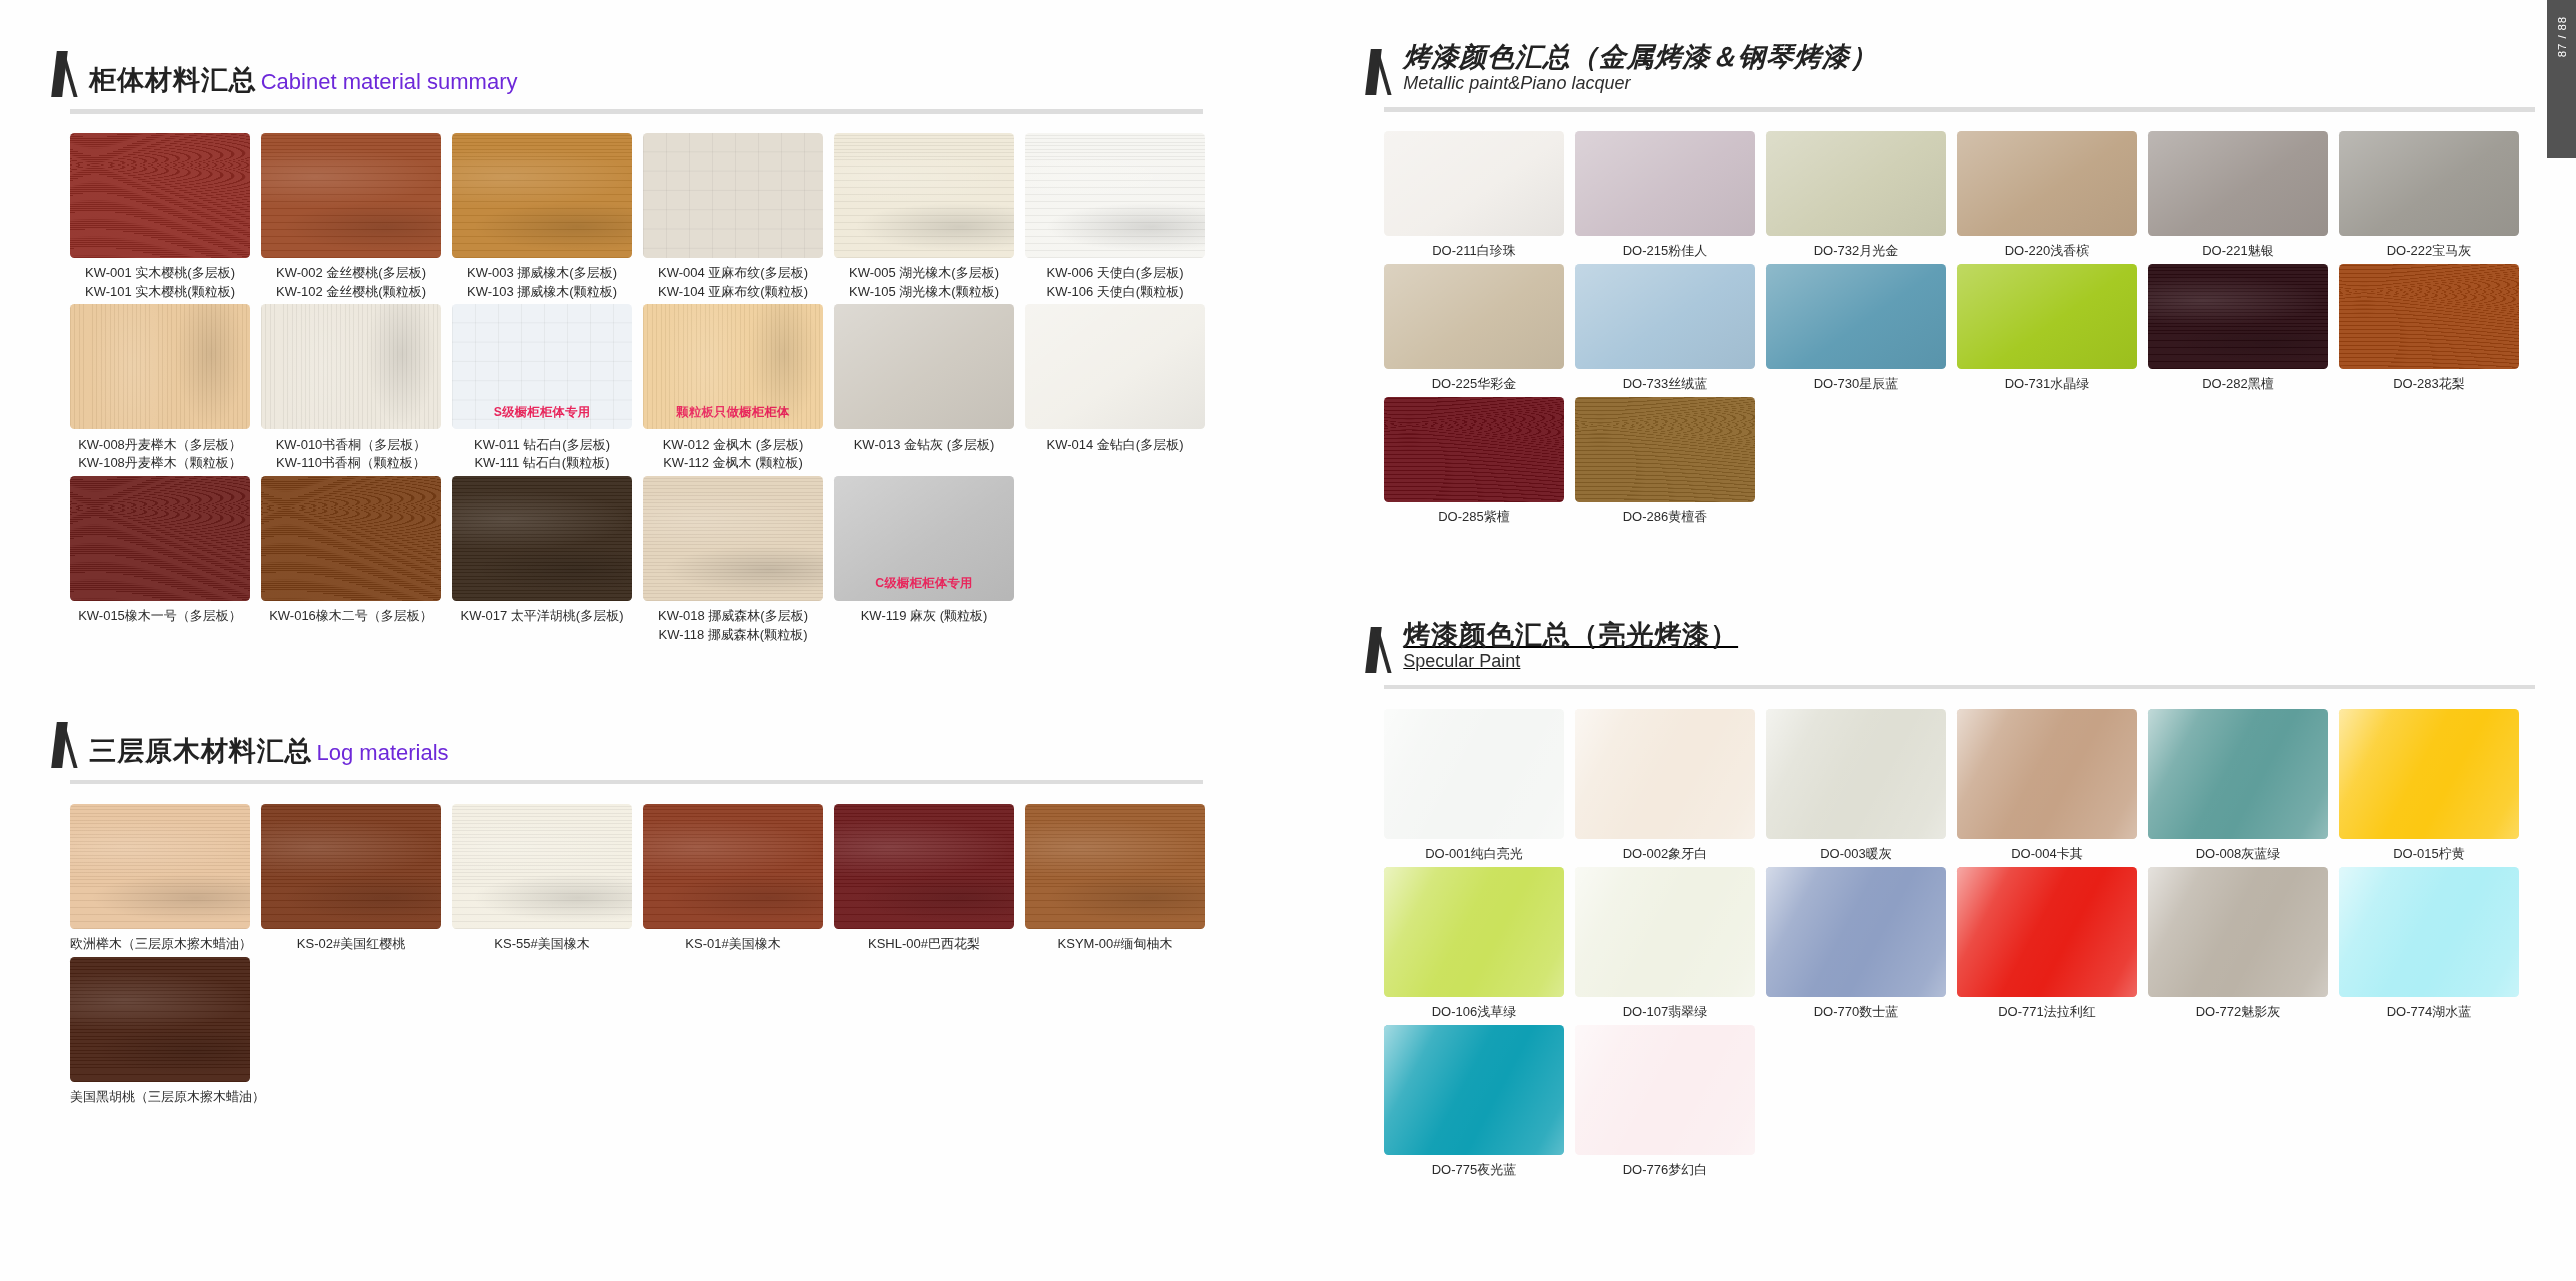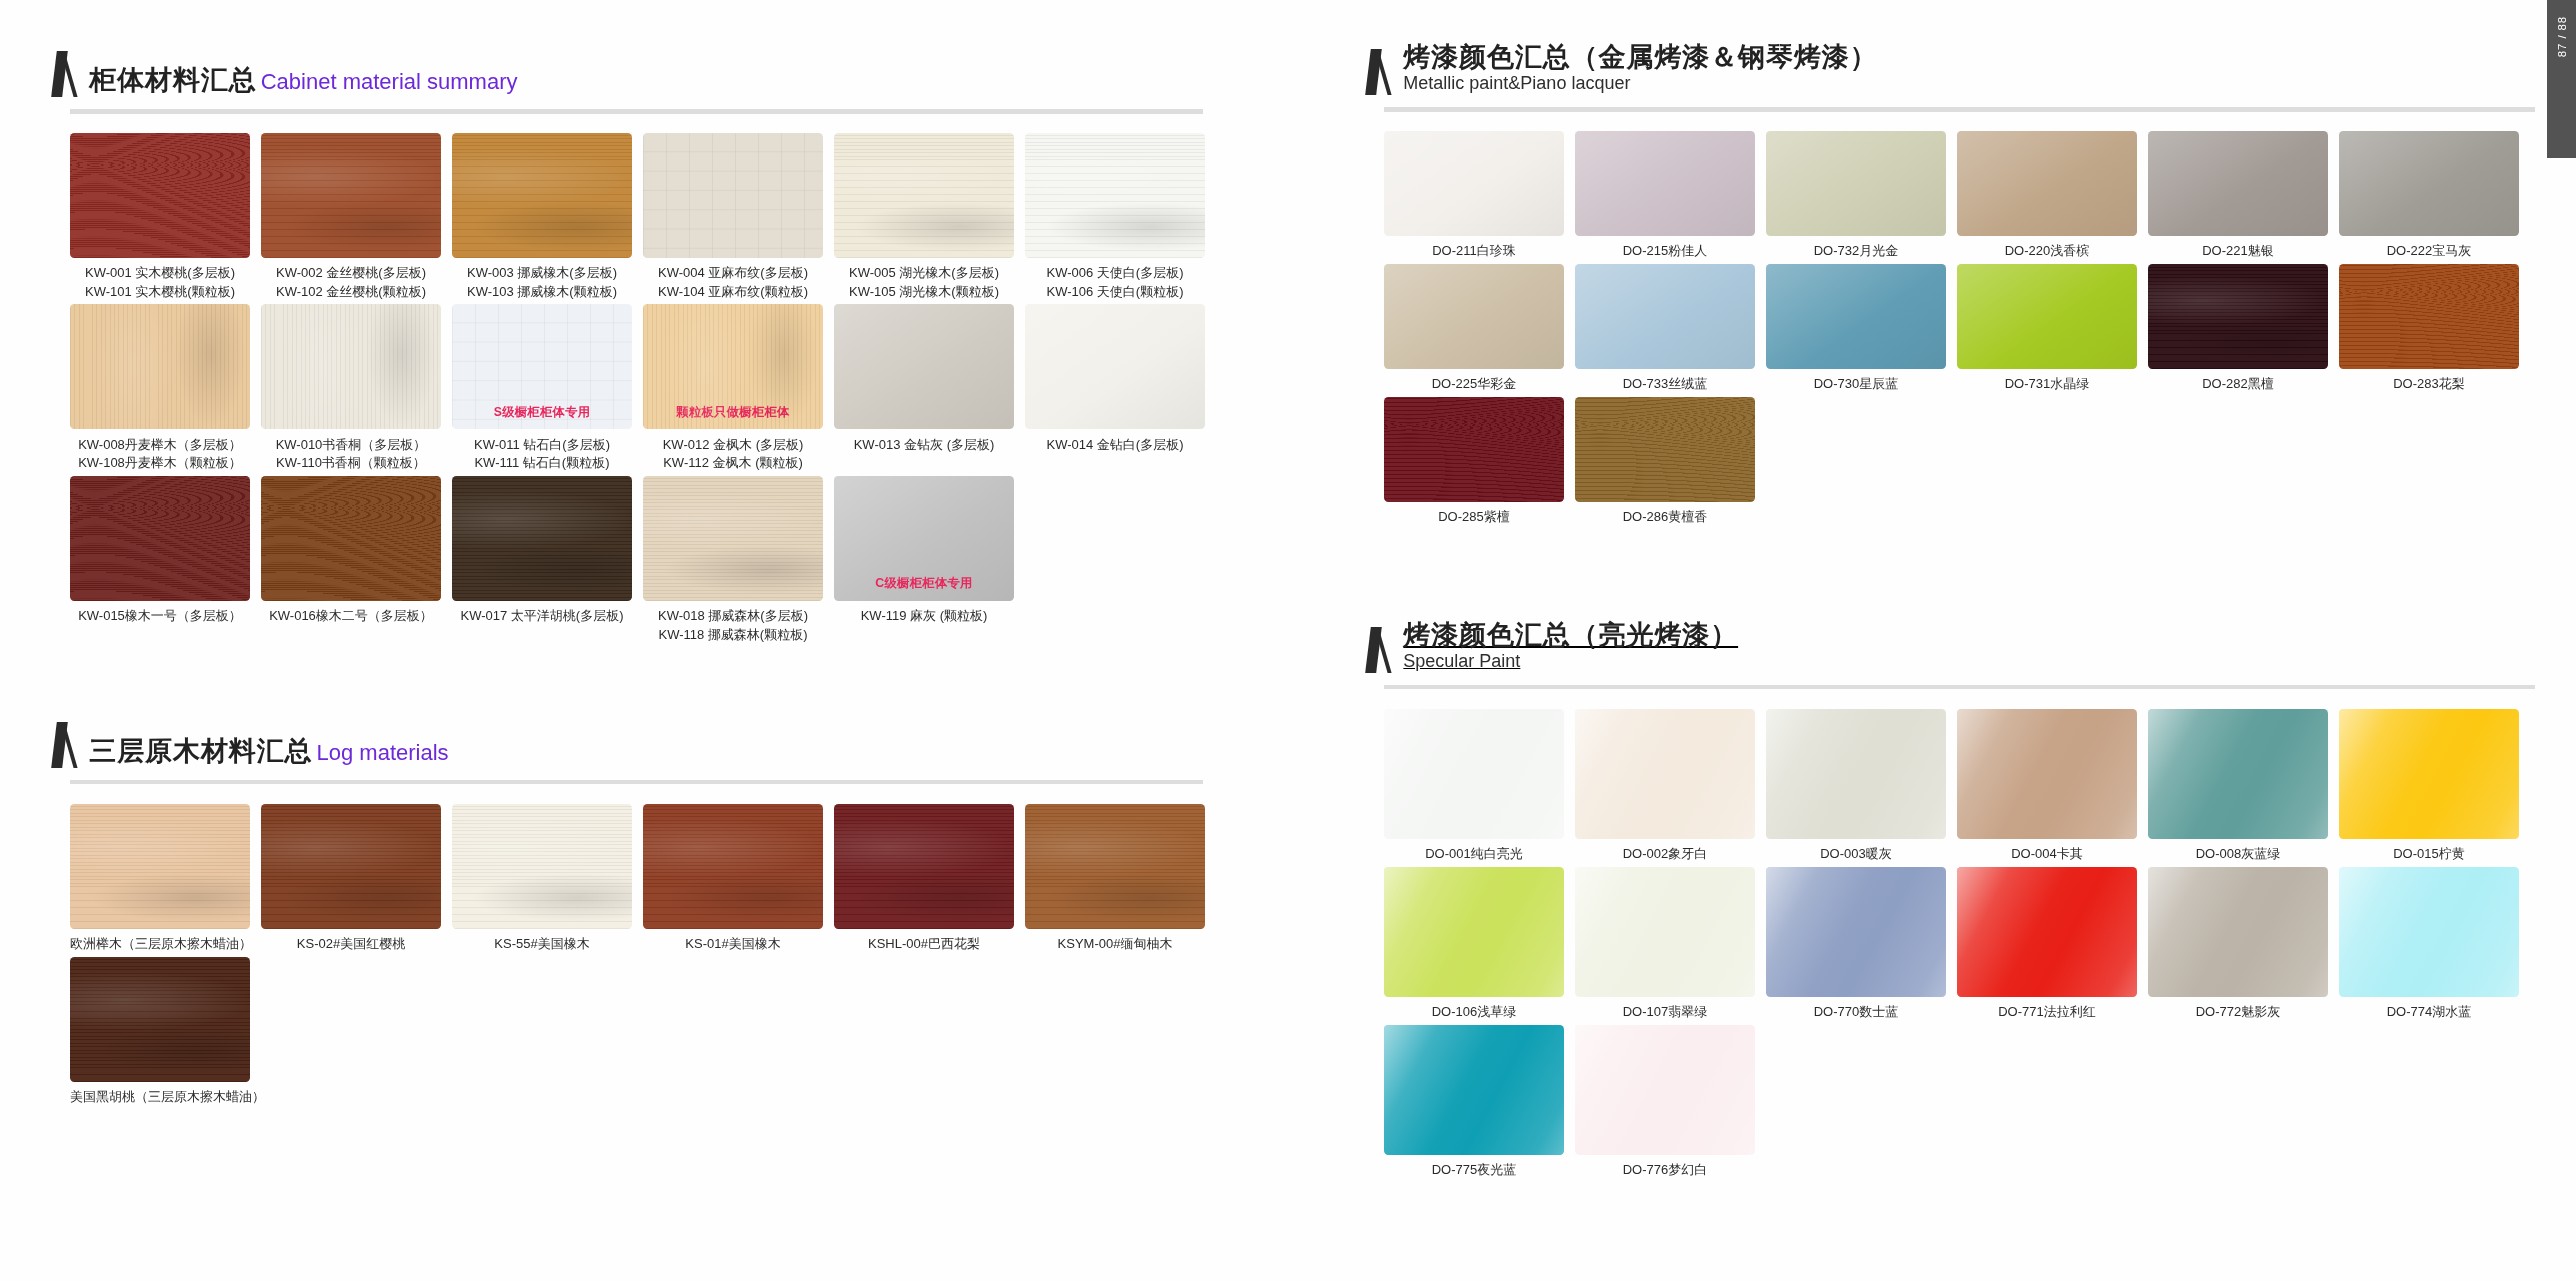--- a/index.html
+++ b/index.html
@@ -380,21 +380,21 @@
               </div>
             </div>
           </div>
       </div>
 
     </div>
 
     <div class="col-right">
 
       <div class="section" id="sec-metallic" style="padding-top:42px;">
-        <div class="sec-head" style="padding-left:33px;">
+        <div class="sec-head" style="padding-left:33px;font-style:italic;">
           <div class="sec-mark">
             <div class="bar1"></div>
               <div class="bar2"></div>
           </div>
           <div class="sec-titles">
             <div class="sec-title-cn">烤漆颜色汇总（金属烤漆＆钢琴烤漆）</div>
             <div class="sec-title-en">Metallic paint&amp;Piano lacquer</div>
           </div>
         </div>
         <div class="sec-rule wide" style="margin-left:49px;"></div>

